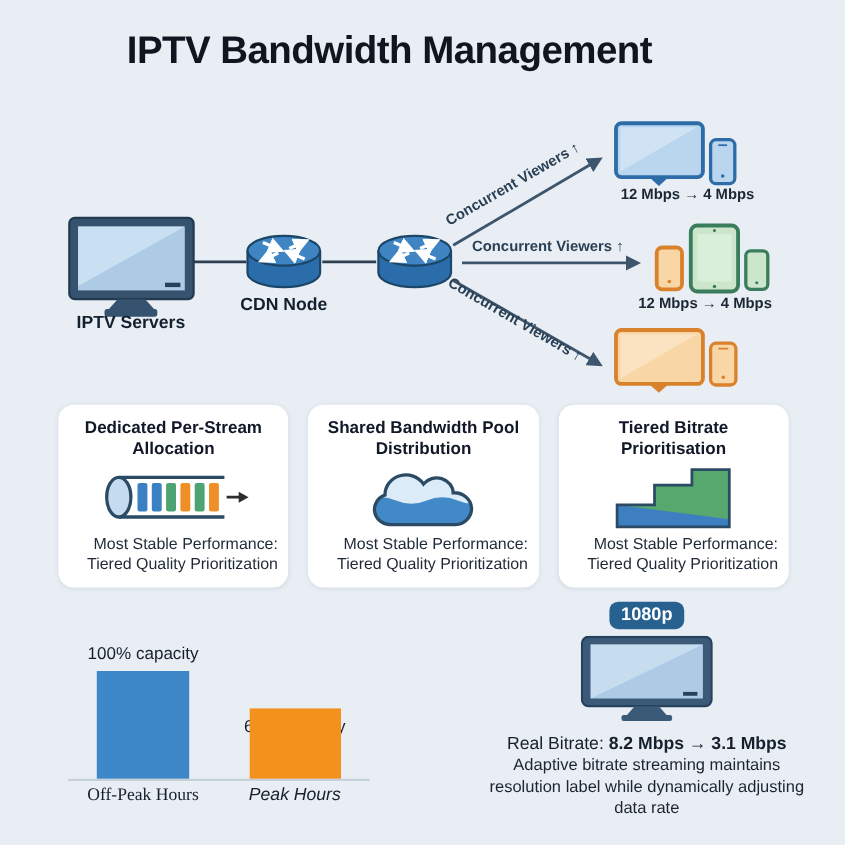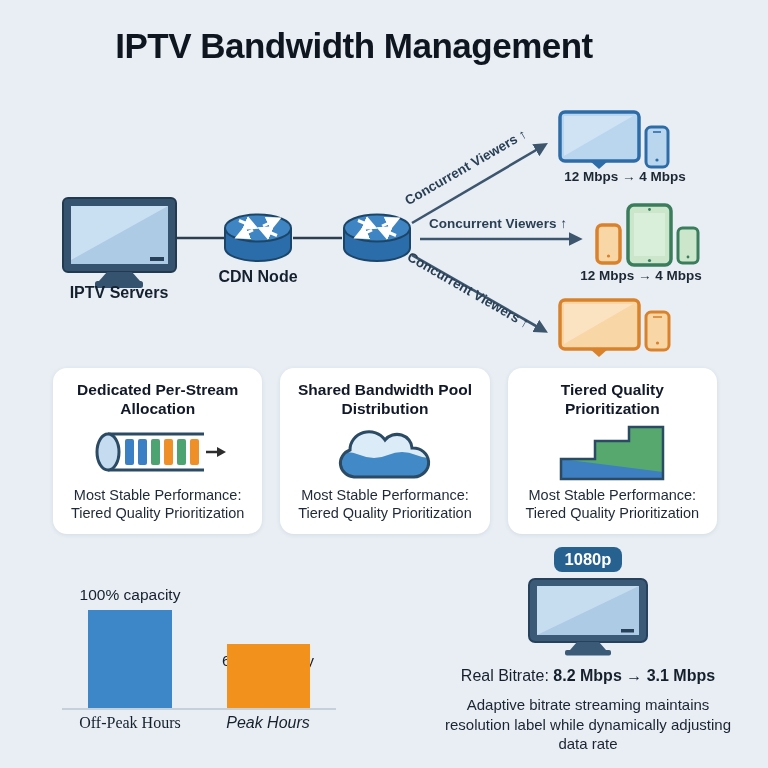--- a/index.html
+++ b/index.html
@@ -23,21 +23,21 @@
     flex:1;background:#ffffff;border-radius:14px;
     box-shadow:0 1px 4px rgba(40,60,80,.10);
     display:flex;flex-direction:column;align-items:center;justify-content:space-between;
     padding:13px 8px 12px 8px;box-sizing:border-box;
   }
   .card-title{
     font-size:15.5px;font-weight:700;color:#111827;text-align:center;line-height:1.22;max-width:175px;
   }
   .card-icon{height:64px;display:flex;align-items:center;justify-content:center;}
   .card-desc{
-    font-size:14.5px;color:#1f2937;text-align:center;line-height:1.25;max-width:190px;
+    font-size:14.5px;color:#1f2937;text-align:right;line-height:1.25;max-width:190px;
   }
 
   
   .chart{position:absolute;left:40px;top:582px;width:300px;height:172px;}
   .chart .vlabel{
     position:absolute;transform:translateX(-50%);white-space:nowrap;
     font-size:15.5px;color:#16202c;text-align:center;
   }
   .chart .bar{position:absolute;bottom:46px;}
   .chart .baseline{position:absolute;left:22px;top:126px;width:274px;height:2px;background:#c6d0d9;}
@@ -49,21 +49,21 @@
   
   .adaptive{position:absolute;left:432px;top:547px;width:312px;text-align:center;}
   .badge{
     display:inline-block;background:#27618f;color:#ffffff;font-weight:700;font-size:16.5px;
     padding:3px 11px;border-radius:8px;
   }
   .adaptive .monitor-wrap{margin-top:6px;}
   .bitrate-line{font-size:16px;color:#16202c;margin:7px 0 0 0;}
   .bitrate-line .b{font-weight:700;}
   .adaptive-desc{
-    font-size:15px;color:#1b2430;line-height:1.3;margin:10px auto 0 auto;max-width:300px;
+    font-size:15px;color:#1b2430;line-height:1.3;margin:0 auto 0 auto;max-width:300px;
   }
 </style>
 </head>
 <body>
 
 <div class="canvas">
 
   <div class="title">IPTV Bandwidth Management</div>
 
   <svg class="net-svg" width="768" height="365" viewBox="0 0 768 365">
@@ -199,21 +199,21 @@
           </defs>
           <path d="M28,56 a15,14 0 0 1 -4,-27 a19,18 0 0 1 35,-10 a15,14 0 0 1 27,8 a14,13 0 0 1 2,29 z" fill="#dcebf8"></path>
           <path d="M6,34 q14,-6 28,0 t28,0 t28,0 t28,0 V62 H6 Z" fill="#4189c7" clip-path="url(#cloudclip)"></path>
           <path d="M28,56 a15,14 0 0 1 -4,-27 a19,18 0 0 1 35,-10 a15,14 0 0 1 27,8 a14,13 0 0 1 2,29 z" fill="none" stroke="#2b4a63" stroke-width="3"></path>
         </svg>
       </div>
       <div class="card-desc">Most Stable Performance: Tiered Quality Prioritization</div>
     </div>
 
     <div class="card">
-      <div class="card-title">Tiered Quality Prioritization</div>
+      <div class="card-title">Tiered Bitrate Prioritisation</div>
       <div class="card-icon">
         <svg width="118" height="62" viewBox="0 0 118 62">
           <defs>
             <clipPath id="stairclip">
               <path d="M8,58 V38 H42 V20 H76 V6 H110 V58 Z"></path>
             </clipPath>
           </defs>
           <path d="M8,58 V38 H42 V20 H76 V6 H110 V58 Z" fill="#57a86e"></path>
           <polygon points="8,38 110,51 110,58 8,58" fill="#3d7fc0" clip-path="url(#stairclip)"></polygon>
           <path d="M8,58 V38 H42 V20 H76 V6 H110 V58 Z" fill="none" stroke="#2b4a63" stroke-width="2.5"></path>

